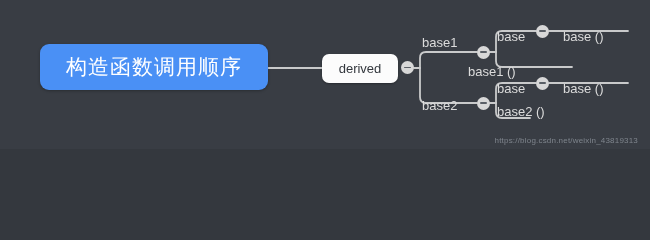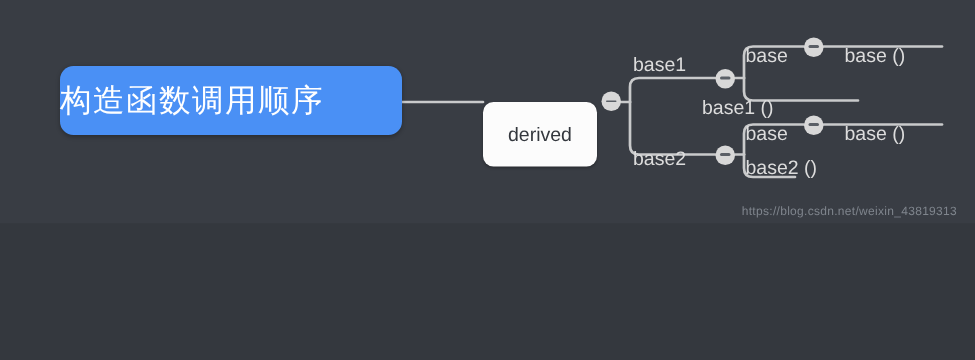--- a/index.html
+++ b/index.html
@@ -26,35 +26,36 @@
     position: absolute;
     left: 40px;
     top: 44px;
     width: 228px;
     height: 46px;
     background: #4a90f5;
     border-radius: 9px;
     box-sizing: border-box;
     display: flex;
     align-items: center;
+    justify-content: center;
     box-shadow: 0 1px 3px rgba(0,0,0,0.28);
   }
   .node-root-label {
     color: #ffffff;
     font-size: 21px;
     letter-spacing: 1px;
     white-space: nowrap;
     font-family: "DejaVu Sans", "Liberation Sans", sans-serif;
   }
   .node-white {
     position: absolute;
     left: 322px;
-    top: 68px;
+    top: 54px;
     width: 76px;
-    height: 43px;
+    height: 29px;
     background: #fcfcfc;
     border-radius: 7px;
     display: flex;
     align-items: center;
     justify-content: center;
     box-shadow: 0 1px 2px rgba(0,0,0,0.30);
   }
   .node-white-label {
     color: #33373d;
     font-size: 13px;

